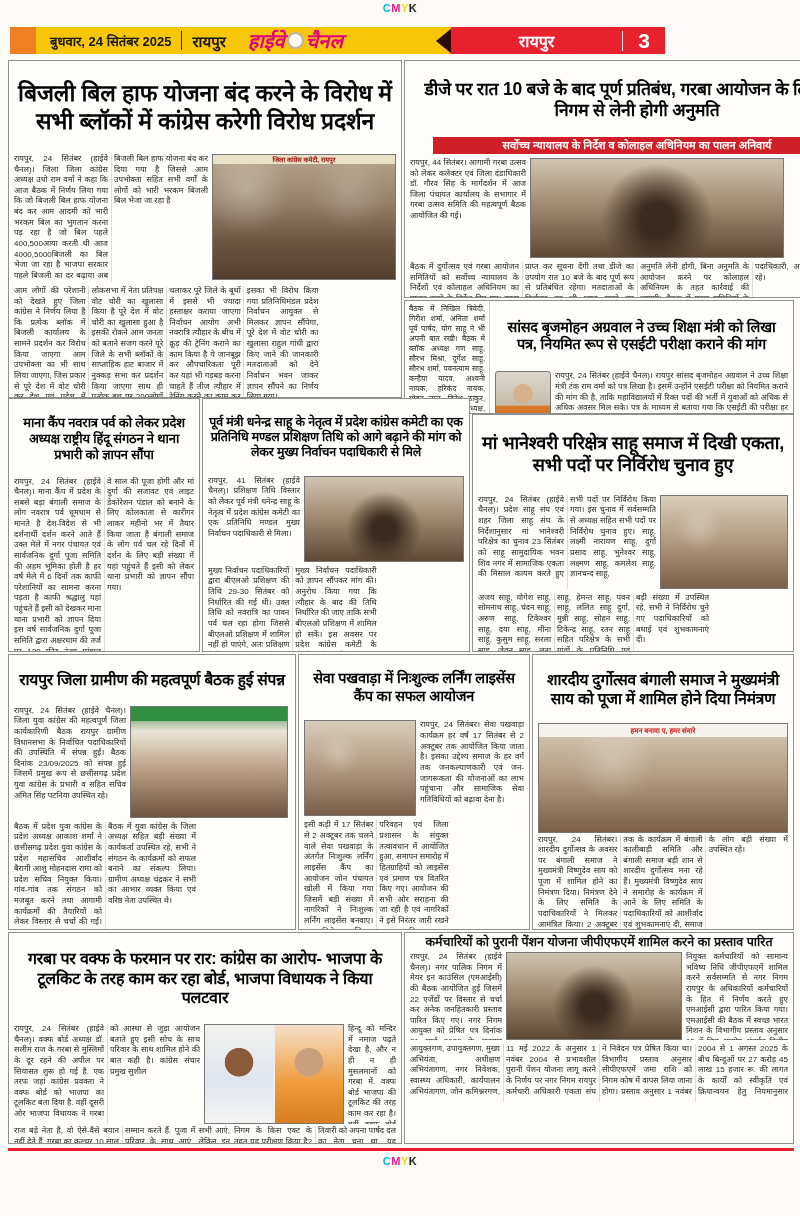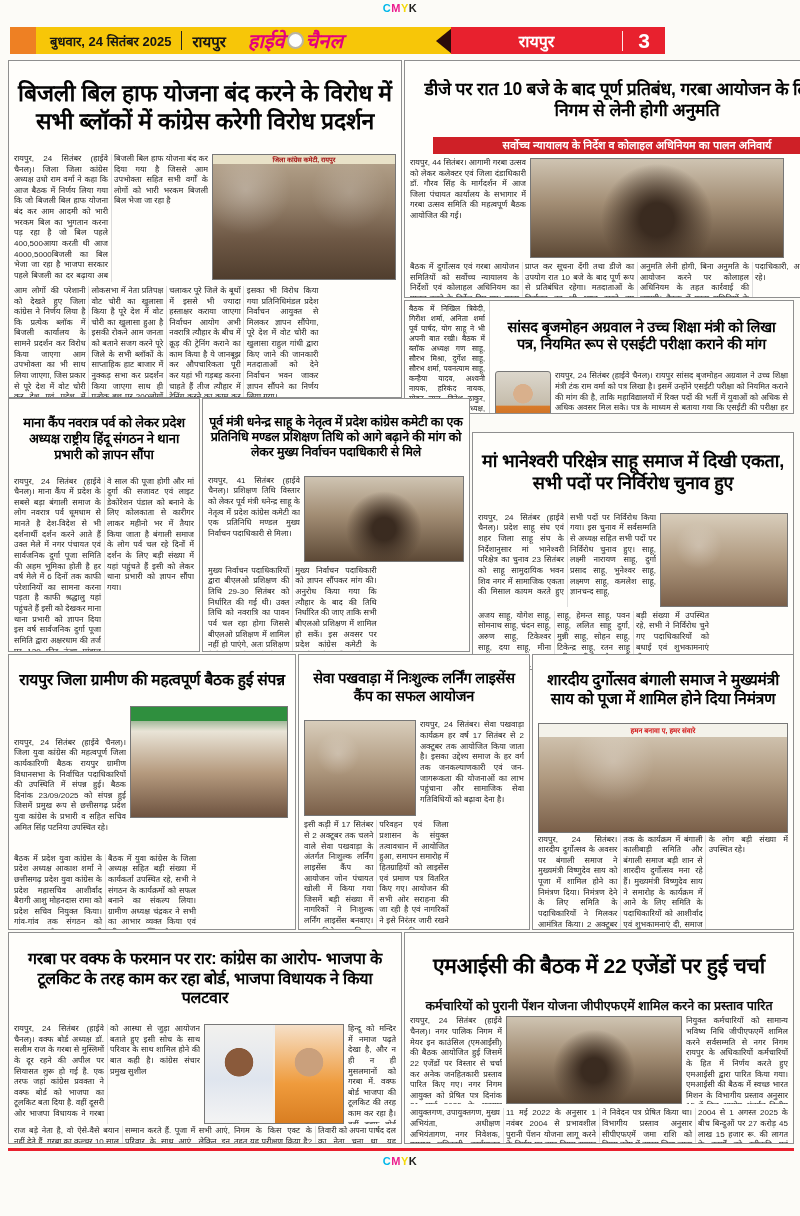--- a/index.html
+++ b/index.html
@@ -127,33 +127,33 @@
 
   <section class="article" style="left:202px;top:398px;width:268px;height:254px;">
     <h3 class="hl" style="font-size:12.5px;">पूर्व मंत्री धनेन्द्र साहू के नेतृत्व में प्रदेश कांग्रेस कमेटी का एक प्रतिनिधि मण्डल प्रशिक्षण तिथि को आगे बढ़ाने की मांग को लेकर मुख्य निर्वाचन पदाधिकारी से मिले</h3>
     <div class="row">
       <div class="body-sm" style="width:92px;height:86px;">रायपुर, 41 सितंबर (हाईवे चैनल)। प्रशिक्षण तिथि विस्तार को लेकर पूर्व मंत्री धनेन्द्र साहू के नेतृत्व में प्रदेश कांग्रेस कमेटी का एक प्रतिनिधि मण्डल मुख्य निर्वाचन पदाधिकारी से मिला।</div>
       <div class="ph ph-hall" style="width:160px;height:86px;"></div>
     </div>
     <div class="body-sm c3" style="margin:2px 5px;height:110px;">मुख्य निर्वाचन पदाधिकारियों द्वारा बीएलओ प्रशिक्षण की तिथि 29-30 सितंबर को निर्धारित की गई थी। उक्त तिथि को नवरात्रि का पावन पर्व चल रहा होगा जिससे बीएलओ प्रशिक्षण में शामिल नहीं हो पाएंगे, अतः प्रशिक्षण तिथि को आगे बढ़ाने की मांग को लेकर प्रतिनिधि मण्डल ने मुख्य निर्वाचन पदाधिकारी को ज्ञापन सौंपकर मांग की। अनुरोध किया गया कि त्यौहार के बाद की तिथि निर्धारित की जाए ताकि सभी बीएलओ प्रशिक्षण में शामिल हो सकें। इस अवसर पर प्रदेश कांग्रेस कमेटी के पदाधिकारी उपस्थित रहे।</div>
   </section>
 
-  <section class="article" style="left:472px;top:432px;width:322px;height:238px;">
+  <section class="article" style="left:472px;top:414px;width:322px;height:238px;">
     <h2 class="hl" style="font-size:18px;">मां भानेश्वरी परिक्षेत्र साहू समाज में दिखी एकता, सभी पदों पर निर्विरोध चुनाव हुए</h2>
     <div class="row">
       <div class="body-sm c2" style="width:178px;height:94px;">रायपुर, 24 सितंबर (हाईवे चैनल)। प्रदेश साहू संघ एवं शहर जिला साहू संघ के निर्देशानुसार मां भानेश्वरी परिक्षेत्र का चुनाव 23 सितंबर को साहू सामुदायिक भवन शिव नगर में सामाजिक एकता की मिसाल कायम करते हुए सभी पदों पर निर्विरोध किया गया। इस चुनाव में सर्वसम्मति से अध्यक्ष सहित सभी पदों पर निर्विरोध चुनाव हुए। साहू, लक्ष्मी नारायण साहू, दुर्गा प्रसाद साहू, भुनेश्वर साहू, लक्ष्मण साहू, कमलेश साहू, ज्ञानचन्द साहू,</div>
       <div class="ph ph-group" style="flex:1;height:94px;"></div>
     </div>
     <div class="body-sm c4" style="margin:2px 5px;height:84px;">अजय साहू, योगेश साहू, सोमनाथ साहू, चंदन साहू, अरुण साहू, टिकेश्वर साहू, दया साहू, मीना साहू, कुसुम साहू, सरला साहू, जेवन साहू, लता साहू, प्रेमलता साहू, उमेंद साहू, हेमन्त साहू, पवन साहू, ललित साहू दुर्गा, मुन्नी साहू, सोहन साहू, टिकेन्द्र साहू, रतन साहू सहित परिक्षेत्र के सभी गांवों के प्रतिनिधि एवं समाज के पदाधिकारी बड़ी संख्या में उपस्थित रहे, सभी ने निर्विरोध चुने गए पदाधिकारियों को बधाई एवं शुभकामनाएं दी।</div>
   </section>
 
   <section class="article" style="left:8px;top:654px;width:288px;height:276px;">
     <h2 class="hl" style="font-size:15.5px;">रायपुर जिला ग्रामीण की महत्वपूर्ण बैठक हुई संपन्न</h2>
     <div class="row">
-      <div class="body-sm" style="width:112px;height:112px;margin-top:32px;">रायपुर, 24 सितंबर (हाईवे चैनल)। जिला युवा कांग्रेस की महत्वपूर्ण जिला कार्यकारिणी बैठक रायपुर ग्रामीण विधानसभा के निर्वाचित पदाधिकारियों की उपस्थिति में संपन्न हुई। बैठक दिनांक 23/09/2025 को संपन्न हुई जिसमें प्रमुख रूप से छत्तीसगढ़ प्रदेश युवा कांग्रेस के प्रभारी व सहित सचिव अमित सिंह पटनिया उपस्थित रहे।</div>
+      <div class="body-sm" style="width:112px;height:112px;">रायपुर, 24 सितंबर (हाईवे चैनल)। जिला युवा कांग्रेस की महत्वपूर्ण जिला कार्यकारिणी बैठक रायपुर ग्रामीण विधानसभा के निर्वाचित पदाधिकारियों की उपस्थिति में संपन्न हुई। बैठक दिनांक 23/09/2025 को संपन्न हुई जिसमें प्रमुख रूप से छत्तीसगढ़ प्रदेश युवा कांग्रेस के प्रभारी व सहित सचिव अमित सिंह पटनिया उपस्थित रहे।</div>
       <div class="ph ph-stage" style="width:158px;height:112px;">
         <div class="banner-green"></div>
       </div>
     </div>
     <div class="body-sm c3" style="margin:2px 5px;height:110px;">बैठक में प्रदेश युवा कांग्रेस के प्रदेश अध्यक्ष आकाश शर्मा ने छत्तीसगढ़ प्रदेश युवा कांग्रेस के प्रदेश महासचिव आशीर्वाद बैरागी आशु मोहनदास रामा को प्रदेश सचिव नियुक्त किया। गांव-गांव तक संगठन को मजबूत करने तथा आगामी कार्यक्रमों की तैयारियों को लेकर विस्तार से चर्चा की गई। बैठक में युवा कांग्रेस के जिला अध्यक्ष सहित बड़ी संख्या में कार्यकर्ता उपस्थित रहे, सभी ने संगठन के कार्यक्रमों को सफल बनाने का संकल्प लिया। ग्रामीण अध्यक्ष चंद्रकर ने सभी का आभार व्यक्त किया एवं वरिष्ठ नेता उपस्थित थे।</div>
   </section>
 
   <section class="article" style="left:298px;top:654px;width:232px;height:276px;">
     <h2 class="hl" style="font-size:14.5px;">सेवा पखवाड़ा में निःशुल्क लर्निंग लाइसेंस कैंप का सफल आयोजन</h2>
     <div class="row">
@@ -181,21 +181,20 @@
       </div>
       <div class="body-sm" style="flex:1;height:100px;">हिन्दू को मन्दिर में नमाज पढ़ते देखा है, और न ही न ही मुसलमानों को गरबा में. वक्फ बोर्ड भाजपा की टूलकिट की तरह काम कर रहा है। वहीं वक्फ बोर्ड की अपील के लिए जारी करना कहते हुए कहा कि गरबा हिन्दुओं के आस्था का पर्व है, वक्फ बोर्ड केवल सस्ती राजनीति और लोकप्रियता हासिल करना चाहता है. मैं तो न कभी</div>
     </div>
     <div class="row" style="padding-top:0;">
       <div class="body-sm c2" style="width:216px;height:52px;">राज बड़े नेता है, वो ऐसे-वैसे बयान नहीं देते हैं. गरबा का कल्चर 10 साल से आया है. भारत में सभी समाज के लोग रहते हैं. हम आपस में सबका सम्मान करते हैं. पूजा में सभी आएं, परिवार के साथ आएं, लेकिन इन आयोजन में एक साथ मिल बैठें।</div>
       <div class="body-sm c2" style="flex:1;height:52px;">निगम के किस एक्ट के तहत यह परीक्षण किया है? उनका कोई अधिकार नहीं है. कांग्रेस ने आकाश तिवारी को अपना पार्षद दल का नेता चुना था. यह भाजपा विधायक पुरंदर मिश्रा ने कांग्रेस में जिला अध्यक्ष के चयन के लिए पर्यवेक्षकों की नियुक्ति पर कहा कि कांग्रेस में प्रदेश अध्यक्ष की कोई हैसियत नहीं है।</div>
     </div>
   </section>
 
   <section class="article" style="left:404px;top:932px;width:390px;height:212px;">
-    <h2 class="hl" style="font-size:21px;">एमआईसी की बैठक में 22 एजेंडों पर हुई चर्चा</h2>
     <div class="sub-bold">कर्मचारियों को पुरानी पेंशन योजना जीपीएफएमें शामिल करने का प्रस्ताव पारित</div>
     <div class="row">
       <div class="body-sm" style="width:92px;height:88px;">रायपुर, 24 सितंबर (हाईवे चैनल)। नगर पालिक निगम में मेयर इन काउंसिल (एमआईसी) की बैठक आयोजित हुई जिसमें 22 एजेंडों पर विस्तार से चर्चा कर अनेक जनहितकारी प्रस्ताव पारित किए गए। नगर निगम आयुक्त को प्रेषित पत्र दिनांक 21 मार्च 2025 के अनुसार प्रस्ताव अनुरूप रायपुर नगर निगम में 1 नवंबर 2004 के पश्चात नियुक्त अधिकारी कर्मचारी जो सामान्य भविष्य निधि जीपीएफयोजना में शामिल होने की पात्रता रखते है</div>
       <div class="ph ph-hall" style="width:176px;height:88px;"></div>
       <div class="body-sm" style="flex:1;height:88px;">नियुक्त कर्मचारियों को सामान्य भविष्य निधि जीपीएफएमें शामिल करने सर्वसम्मति से नगर निगम रायपुर के अधिकारियों कर्मचारियों के हित में निर्णय करते हुए एमआईसी द्वारा पारित किया गया। एमआईसी की बैठक में स्वच्छ भारत मिशन के विभागीय प्रस्ताव अनुसार 15 वें वित्त आयोग अंतर्गत वित्तीय वर्ष 2024-25 का मिलियन प्लस सिटी हेतु ठोस अपशिष्ट प्रबंधन कार्य हेतु रायपुर नगर पालिक</div>
     </div>
     <div class="body-sm c4" style="margin:2px 5px;height:58px;">आयुक्तगण, उपायुक्तगण, मुख्य अभियंता, अधीक्षण अभियंतागण, नगर निवेशक, स्वास्थ्य अधिकारी, कार्यपालन अभियंतागण, जोन कमिश्नरगण, 11 मई 2022 के अनुसार 1 नवंबर 2004 से प्रभावशील पुरानी पेंशन योजना लागू करने के निर्णय पर नगर निगम रायपुर कर्मचारी अधिकारी एकता संघ ने निवेदन पत्र प्रेषित किया था। विभागीय प्रस्ताव अनुसार सीपीएफएमें जमा राशि को निगम कोष में वापस लिया जाना होगा। प्रस्ताव अनुसार 1 नवंबर 2004 से 1 अगस्त 2025 के बीच बिन्दुओं पर 27 करोड़ 45 लाख 15 हजार रू. की लागत के कार्यों को स्वीकृति एवं क्रियान्वयन हेतु नियमानुसार राज्य शासन को प्रेषित करने के निर्देश दिये गये।</div>
   </section>
 
   <div id="redline"></div>

